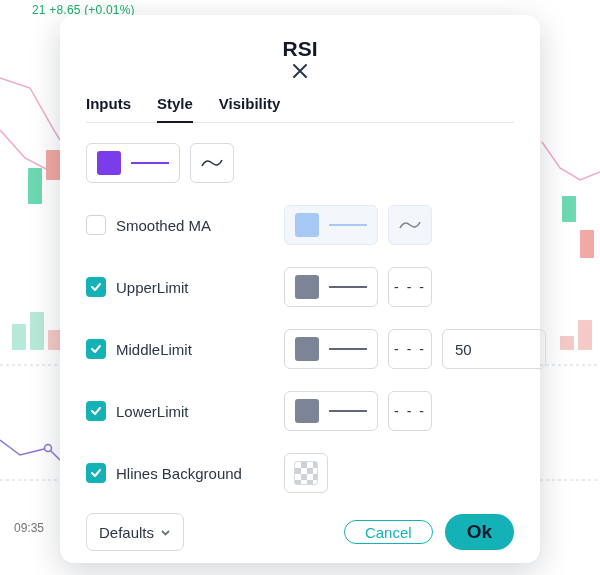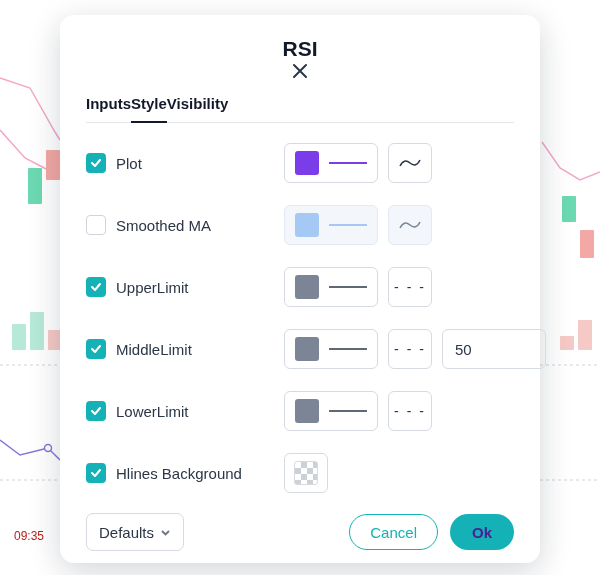--- a/index.html
+++ b/index.html
@@ -16,21 +16,21 @@
     .bg-chart {
       position: absolute;
       inset: 0;
       z-index: 0;
       pointer-events: none;
     }
     .bg-top-line { position: absolute; top: 3px; left: 32px; font-size: 12px; color: #1aae6b; letter-spacing: 0.2px; }
     .bg-candle { position: absolute; width: 14px; border-radius: 1px; }
     .bg-candle.green { background: #6cd9b2; }
     .bg-candle.red { background: #f2a8a4; }
-    .bg-time { position: absolute; bottom: 32px; left: 14px; font-size: 12px; color: #b91c1c; }
+    .bg-time { position: absolute; bottom: 40px; left: 14px; font-size: 12px; color: #737373; }
     .bg-line-pink { stroke: #f2a8c9; stroke-width: 1.5; fill: none; }
     .bg-line-grey { stroke: #d0d4da; stroke-width: 1; fill: none; stroke-dasharray: 3 3; }
     .bg-line-purple { stroke: #8877d8; stroke-width: 1.5; fill: none; }
 
     
     .dialog {
       position: absolute;
       top: 15px;
       left: 60px;
       right: 60px;
@@ -58,20 +58,21 @@
     .close-x {
       width: 20px; height: 20px;
       display: flex; align-items: center; justify-content: center;
       cursor: pointer;
       color: #2b3647;
     }
     .close-x svg { width: 18px; height: 18px; }
 
     .tabs {
       display: flex;
+      gap: 26px;
       border-bottom: 1px solid #e4e7ec;
       margin-bottom: 16px;
     }
     .tab {
       font-size: 15px;
       font-weight: 700;
       color: #12192b;
       padding-bottom: 10px;
       cursor: pointer;
       position: relative;
@@ -204,42 +205,43 @@
       color: #2b3647;
       cursor: pointer;
     }
     .defaults-btn svg { width: 11px; height: 11px; stroke: #6b7484; fill: none; stroke-width: 1.8; }
     .footer-actions { display: flex; align-items: center; gap: 12px; }
     .btn-cancel {
       border: 1.5px solid #14b1b6;
       color: #14b1b6;
       background: #fff;
       border-radius: 20px;
-      height: 36px;
+      height: 24px;
       padding: 0 20px;
       font-size: 15px;
       font-weight: 500;
       cursor: pointer;
     }
     .btn-ok {
       border: none;
       background: #14b1b6;
-      color: #4c1d95;
+      color: #0f172a;
       border-radius: 20px;
       height: 36px;
       padding: 0 22px;
-      font-size: 15px;
+      font-size: 19px;
       font-weight: 600;
       cursor: pointer;
     }
   </style>
 </head>
 <body>
 
 <div class="bg-chart">
+  <div class="bg-top-line">21 +8.65 (+0.01%)</div>
   <svg width="600" height="575" style="position:absolute;top:0;left:0;">
     <path class="bg-line-pink" d="M 0 78 L 30 88 L 55 132 L 60 140"></path>
     <path class="bg-line-pink" d="M 0 130 L 25 158 L 48 170 L 60 178"></path>
     <path class="bg-line-pink" d="M 542 142 L 560 168 L 580 180 L 600 172"></path>
     <path class="bg-line-grey" d="M 0 365 L 600 365"></path>
     <path class="bg-line-grey" d="M 0 480 L 600 480"></path>
     <path class="bg-line-purple" d="M 0 440 L 20 455 L 40 450 L 48 448 L 60 460"></path>
     <circle cx="48" cy="448" r="3.5" fill="#fff" stroke="#8877d8" stroke-width="1.5"></circle>
   </svg>
   <div class="bg-candle green" style="top:168px; left:28px; height:36px;"></div>
@@ -267,28 +269,20 @@
 
   <div class="tabs">
     <div class="tab">Inputs</div>
     <div class="tab active">Style</div>
     <div class="tab">Visibility</div>
   </div>
 
   <div class="rows">
 
     <div class="row">
-      <div class="label-side">
-        <div class="checkbox checked">
-          <svg viewBox="0 0 12 12">
-              <path d="M2 6 L5 9 L10 3" stroke="#fff" stroke-width="2" fill="none" stroke-linecap="round" stroke-linejoin="round"></path>
-            </svg>
-        </div>
-        <span class="row-label">Plot</span>
-      </div>
       <div class="controls">
         <div class="swatch-group">
           <div class="swatch" style="background:#7b3ce9"></div>
           <div class="line-preview">
             <svg viewBox="0 0 38 10">
                 <line x1="0" y1="5" x2="38" y2="5" stroke="#7b3ce9" stroke-width="2"></line>
               </svg>
           </div>
         </div>
         <div class="linepick">

